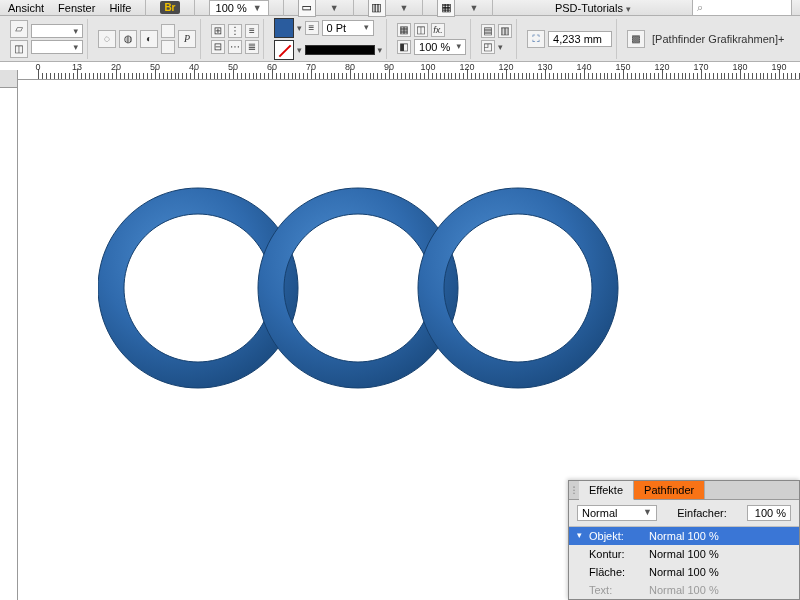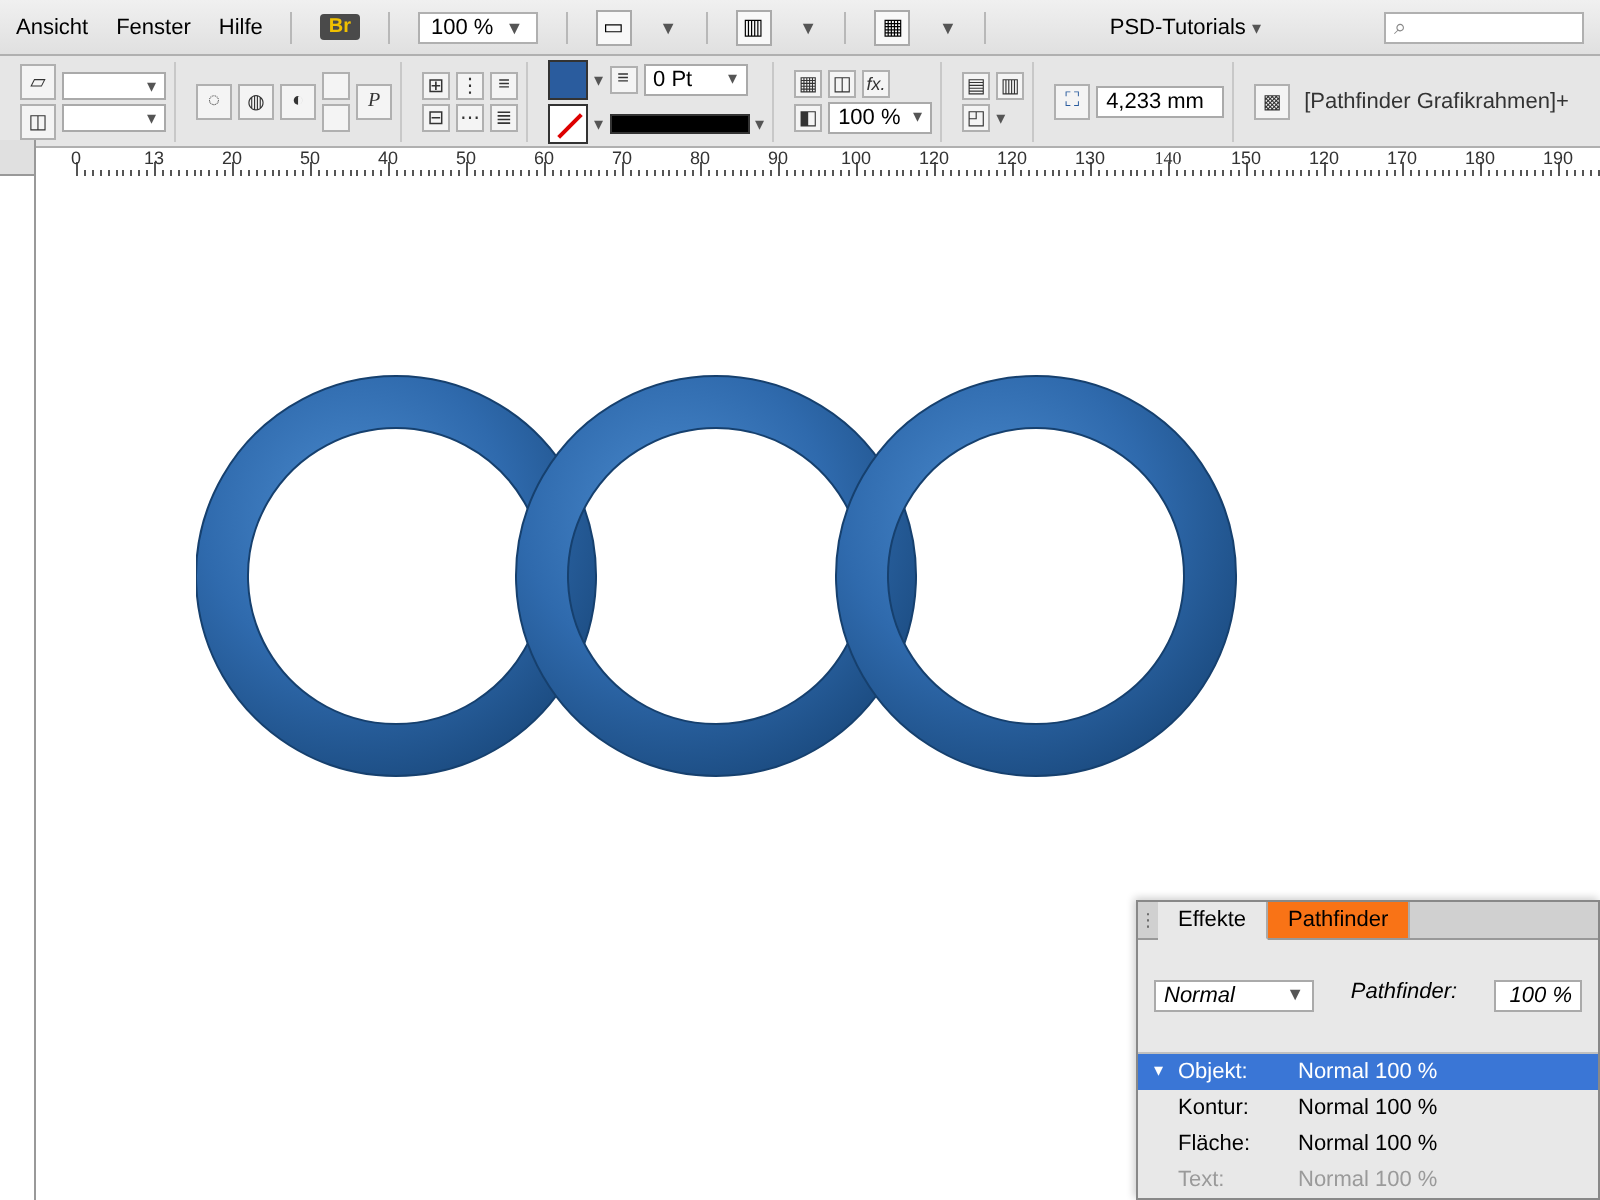--- a/index.html
+++ b/index.html
@@ -1,18 +1,18 @@
 <!DOCTYPE html>
 <html><head>
 <meta charset="utf-8">
 <style>
 * { margin: 0; padding: 0; box-sizing: border-box; font-family: Tahoma, Arial, sans-serif; font-size: 11px; }
 body { background: #fff; width: 800px; height: 600px; overflow: hidden; user-select: none; }
 
-.menubar { height: 28px; background: linear-gradient(#f0f0f0,#e0e0e0); border-bottom: 1px solid #b0b0b0; display: flex; align-items: center; padding: 0 8px; gap: 14px; }
+.menubar { height: 16px; background: linear-gradient(#f0f0f0,#e0e0e0); border-bottom: 1px solid #b0b0b0; display: flex; align-items: center; padding: 0 8px; gap: 14px; }
 .menubar span { cursor: default; }
 .menubar .sep { width: 1px; height: 16px; background: #b8b8b8; }
 .br-badge { background: #4a4a4a; color: #f0c000; font-weight: bold; padding: 1px 4px; border-radius: 2px; font-size: 10px; }
 .zoom-box { border: 1px solid #b0b0b0; background: #fff; padding: 1px 6px; display: flex; align-items: center; gap: 6px; }
 .dd { font-size: 9px; color: #555; }
 .tb-ico { width: 18px; height: 18px; border: 1px solid #aaa; background: #f8f8f8; display: flex; align-items: center; justify-content: center; }
 .search { margin-left: auto; display: flex; align-items: center; gap: 4px; background: #fff; border: 1px solid #b0b0b0; padding: 1px 4px; width: 100px; }
 .search input { border: none; outline: none; width: 70px; font-size: 11px; }
 
 .optbar { height: 46px; background: #e6e6e6; border-bottom: 1px solid #b0b0b0; display: flex; align-items: center; padding: 2px 6px; gap: 6px; flex-wrap: nowrap; }
@@ -35,21 +35,21 @@
 .corner { width: 18px; height: 18px; background: #e0e0e0; border-right: 1px solid #999; border-bottom: 1px solid #999; position: absolute; left: 0; top: 70px; }
 
 .canvas-wrap { position: absolute; left: 18px; top: 88px; right: 0; bottom: 0; background: #fff; }
 .rings { position: absolute; left: 80px; top: 90px; }
 
 .panel { position: absolute; right: 0; bottom: 0; width: 232px; background: #e8e8e8; border: 1px solid #888; box-shadow: -1px -1px 4px rgba(0,0,0,.2); }
 .panel-tabs { display: flex; background: #d0d0d0; border-bottom: 1px solid #999; }
 .panel-tabs .tab { padding: 3px 10px; font-size: 11px; border-right: 1px solid #aaa; background: #f97316; }
 .panel-tabs .tab.active { background: #e8e8e8; font-weight: normal; border-bottom: 1px solid #e8e8e8; margin-bottom: -1px; }
 .panel-tabs .grip { width: 10px; display:flex; align-items:center; justify-content:center; color:#666; font-size:9px; }
-.panel-row { display: flex; padding: 20px 8px; gap: 6px; font-size: 11px; font-style: italic; }
+.panel-row { display: flex; align-items: center; padding: 5px 8px; gap: 6px; font-size: 11px; }
 .panel-row.hd { border-bottom: 1px solid #c0c0c0; }
 .blend { border: 1px solid #aaa; background:#fff; padding: 1px 4px; width: 80px; display:flex; justify-content:space-between; }
 .opac { border: 1px solid #aaa; background:#fff; padding: 1px 4px; width: 44px; text-align:right; margin-left:auto; }
 .panel-list { }
 .panel-list .row { display:flex; padding: 3px 10px 3px 20px; font-size: 11px; }
 .panel-list .row .k { width: 60px; }
 .panel-list .row.sel { background: #3a76d6; color: #fff; }
 .panel-list .row.dim { color: #9a9a9a; }
 .tri { position:absolute; left:8px; font-size:9px; color:#fff; }
 </style>
@@ -334,21 +334,21 @@
     <div class="tick" style="left: 530.9px;"></div>
     <div class="tick" style="left: 534.8px;"></div>
     <div class="tick" style="left: 538.7px;"></div>
     <div class="tick" style="left: 542.6px;"></div>
     <div class="tick" style="left: 546.5px;"></div>
     <div class="tick" style="left: 550.4px;"></div>
     <div class="tick" style="left: 554.3px;"></div>
     <div class="tick" style="left: 558.2px;"></div>
     <div class="tick" style="left: 562.1px;"></div>
     <div class="tick major" style="left: 566px;"></div>
-    <div class="lbl" style="left: 566px; font-family: Liberation Serif, serif;">140</div>
+    <div class="lbl" style="left: 566px;">140</div>
     <div class="tick" style="left: 569.9px;"></div>
     <div class="tick" style="left: 573.8px;"></div>
     <div class="tick" style="left: 577.7px;"></div>
     <div class="tick" style="left: 581.6px;"></div>
     <div class="tick" style="left: 585.5px;"></div>
     <div class="tick" style="left: 589.4px;"></div>
     <div class="tick" style="left: 593.3px;"></div>
     <div class="tick" style="left: 597.2px;"></div>
     <div class="tick" style="left: 601.1px;"></div>
     <div class="tick major" style="left: 605px;"></div>
@@ -426,21 +426,21 @@
   <div class="panel-tabs">
     <div class="grip">⋮</div>
     <div class="tab active">Effekte</div>
     <div class="tab">Pathfinder</div>
   </div>
   <div class="panel-row hd">
     <div class="blend">
         <span>Normal</span>
         <span class="dd">▼</span>
       </div>
-    <span style="margin-left:auto">Pathfinder:</span>
+    <span style="margin-left:auto">Einfacher:</span>
     <div class="opac">100 %</div>
   </div>
   <div class="panel-list">
     <div class="row sel" style="position:relative">
       <span class="tri">▾</span>
       <span class="k">Objekt:</span>
         <span>Normal 100 %</span>
     </div>
     <div class="row">
         <span class="k">Kontur:</span>

